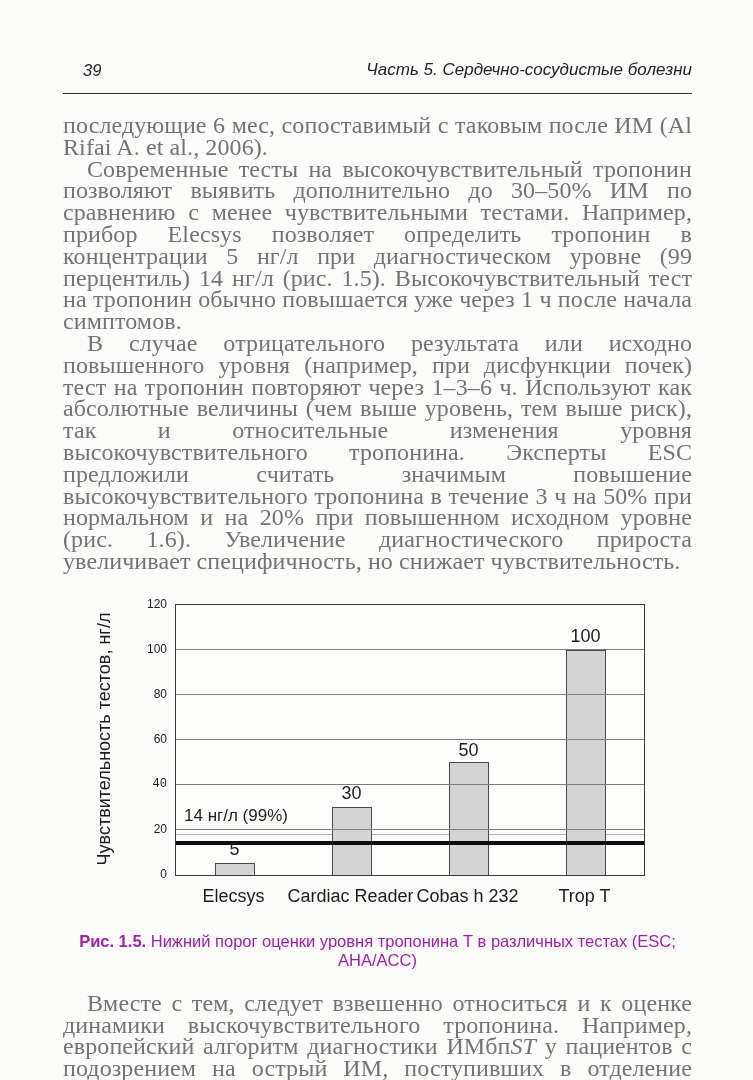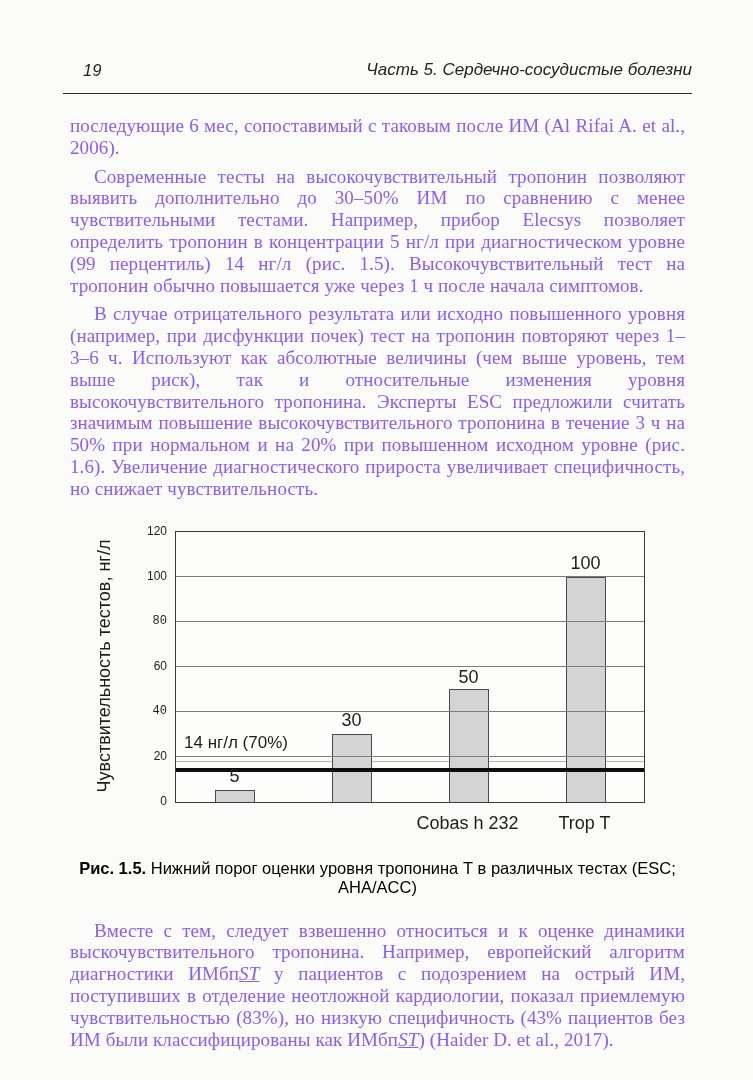--- a/index.html
+++ b/index.html
@@ -11,57 +11,57 @@
   .page{position:absolute;left:63px;top:60px;width:629px;}
   
   .header{
     display:flex;justify-content:space-between;align-items:flex-end;
     font-family:"Liberation Sans", sans-serif;font-style:italic;font-size:17px;
     color:#222;padding-bottom:13px;border-bottom:1.5px solid #2f2f2f;
   }
   .header .pagenum{padding-left:20px;font-size:16.5px;}
   
   .para{
-    font-size:19px;line-height:21.8px;text-align:justify;margin:7px;color:#8b5cf6;
+    font-size:24px;line-height:21.8px;text-align:justify;margin:0;color:#737373;
     letter-spacing:0.1px;
   }
   .para.first{margin-top:21px;}
   .indent{text-indent:24px;}
-  .it{font-style:italic;text-decoration:underline;}
+  .it{font-style:italic;}
   
   .chart-area{position:relative;height:322px;margin-top:18px;
     font-family:"Liberation Sans", sans-serif;color:#1d1d1d;}
   #plot{position:absolute;left:112px;top:13px;width:468px;height:270px;
     border:1.5px solid #3a3a3a;background:#fdfdfc;}
   .gridline{position:absolute;left:0;width:100%;height:1px;background:#7d7d7d;z-index:3;}
   .bar{position:absolute;bottom:0;width:40px;background:#d4d4d4;
     border:1.5px solid #4a4a4a;border-bottom:none;box-sizing:border-box;z-index:2;}
   .threshold-line{position:absolute;left:0;width:100%;height:4px;background:#0d0d0d;z-index:4;}
   .threshold-shadow{position:absolute;left:0;width:100%;height:1px;background:#b3b3b3;z-index:1;}
   .threshold-label{position:absolute;left:8px;font-size:17px;color:#1d1d1d;z-index:5;}
   .val-label{position:absolute;font-size:18px;text-align:center;width:80px;z-index:5;}
   .ytick{position:absolute;left:0;width:104px;text-align:right;font-size:12px;height:22px;line-height:22px;}
   .ytitle{position:absolute;left:-104px;top:137px;width:292px;height:22px;text-align:center;
     font-size:18px;transform:rotate(-90deg);white-space:nowrap;}
   .cat-label{position:absolute;top:295px;text-align:center;font-size:18px;white-space:nowrap;}
   
   .caption{
     margin-top:19px;text-align:center;
-    font-family:"Liberation Sans", sans-serif;font-size:16.5px;color:#000000;
+    font-family:"Liberation Sans", sans-serif;font-size:16.5px;color:#a21caf;
   }
   .caption b{font-weight:bold;}
   .after-caption{margin-top:23px;}
 </style>
 </head>
 <body>
 
 <div class="page">
 
   <div class="header">
-    <span class="pagenum">19</span>
+    <span class="pagenum">39</span>
     <span class="running-title">Часть 5. Сердечно-сосудистые болезни</span>
   </div>
 
   <p class="para first">последующие 6 мес, сопоставимый с таковым после ИМ (Al Rifai A. et al., 2006).</p>
   <p class="para indent">Современные тесты на высокочувствительный тропонин позволяют выявить дополнительно до 30–50% ИМ по сравнению с менее чувствительными тестами. Например, прибор Elecsys позволяет определить тропонин в концентрации 5 нг/л при диагностическом уровне (99 перцентиль) 14 нг/л (рис. 1.5). Высокочувствительный тест на тропонин обычно повышается уже через 1 ч после начала симптомов.</p>
   <p class="para indent">В случае отрицательного результата или исходно повышенного уровня (например, при дисфункции почек) тест на тропонин повторяют через 1–3–6 ч. Используют как абсолютные величины (чем выше уровень, тем выше риск), так и относительные изменения уровня высокочувствительного тропонина. Эксперты ESC предложили считать значимым повышение высокочувствительного тропонина в течение 3 ч на 50% при нормальном и на 20% при повышенном исходном уровне (рис. 1.6). Увеличение диагностического прироста увеличивает специфичность, но снижает чувствительность.</p>
 
   <div class="chart-area" id="chart-area">
     <div class="ytitle">Чувствительность тестов, нг/л</div>
     <div id="plot">
@@ -73,29 +73,31 @@
         <div class="bar" style="left: 38.5px; height: 11.25px; background: rgb(212, 212, 212); border-color: rgb(74, 74, 74);"></div>
         <div class="val-label" style="left: 18.5px; top: 234.75px;">5</div>
         <div class="bar" style="left: 155.5px; height: 67.5px; background: rgb(212, 212, 212); border-color: rgb(74, 74, 74);"></div>
         <div class="val-label" style="left: 135.5px; top: 178.5px;">30</div>
         <div class="bar" style="left: 272.5px; height: 112.5px; background: rgb(212, 212, 212); border-color: rgb(74, 74, 74);"></div>
         <div class="val-label" style="left: 252.5px; top: 135px;">50</div>
         <div class="bar" style="left: 389.5px; height: 225px; background: rgb(212, 212, 212); border-color: rgb(74, 74, 74);"></div>
         <div class="val-label" style="left: 369.5px; top: 21px;">100</div>
         <div class="threshold-shadow" style="top: 229.5px;"></div>
         <div class="threshold-line" style="top: 236.5px; background: rgb(13, 13, 13);"></div>
-        <div class="threshold-label" style="top: 201px;">14 нг/л (70%)</div>
+        <div class="threshold-label" style="top: 201px;">14 нг/л (99%)</div>
       </div>
   <div class="ytick" style="top: 272px;">0</div>
       <div class="ytick" style="top: 227px;">20</div>
       <div class="ytick" style="top: 182px; font-family: Liberation Mono, monospace;">40</div>
       <div class="ytick" style="top: 137px;">60</div>
-      <div class="ytick" style="top: 92px; font-family: Liberation Mono, monospace;">80</div>
+      <div class="ytick" style="top: 92px;">80</div>
       <div class="ytick" style="top: 47px;">100</div>
       <div class="ytick" style="top: 2px;">120</div>
+      <div class="cat-label" style="left: 90.5px; width: 160px;">Elecsys</div>
+      <div class="cat-label" style="left: 207.5px; width: 160px;">Cardiac Reader</div>
       <div class="cat-label" style="left: 324.5px; width: 160px;">Cobas h 232</div>
       <div class="cat-label" style="left: 441.5px; width: 160px;">Trop T</div>
     </div>
 
   <div class="caption"><b>Рис. 1.5.</b><span> Нижний порог оценки уровня тропонина Т в различных тестах (ESC; AHA/ACC)</span></div>
 
   <p class="para indent after-caption"><span>Вместе с тем, следует взвешенно относиться и к оценке динамики выскочувствительного тропонина. Например, европейский алгоритм диагностики ИМбп</span><span class="it">ST</span><span> у пациентов с подозрением на острый ИМ, поступивших в отделение неотложной кардиологии, показал приемлемую чувствительностью (83%), но низкую специфичность (43% пациентов без ИМ были классифицированы как ИМбп</span><span class="it">ST</span><span>) (Haider D. et al., 2017).</span></p>
 
 </div>
 

